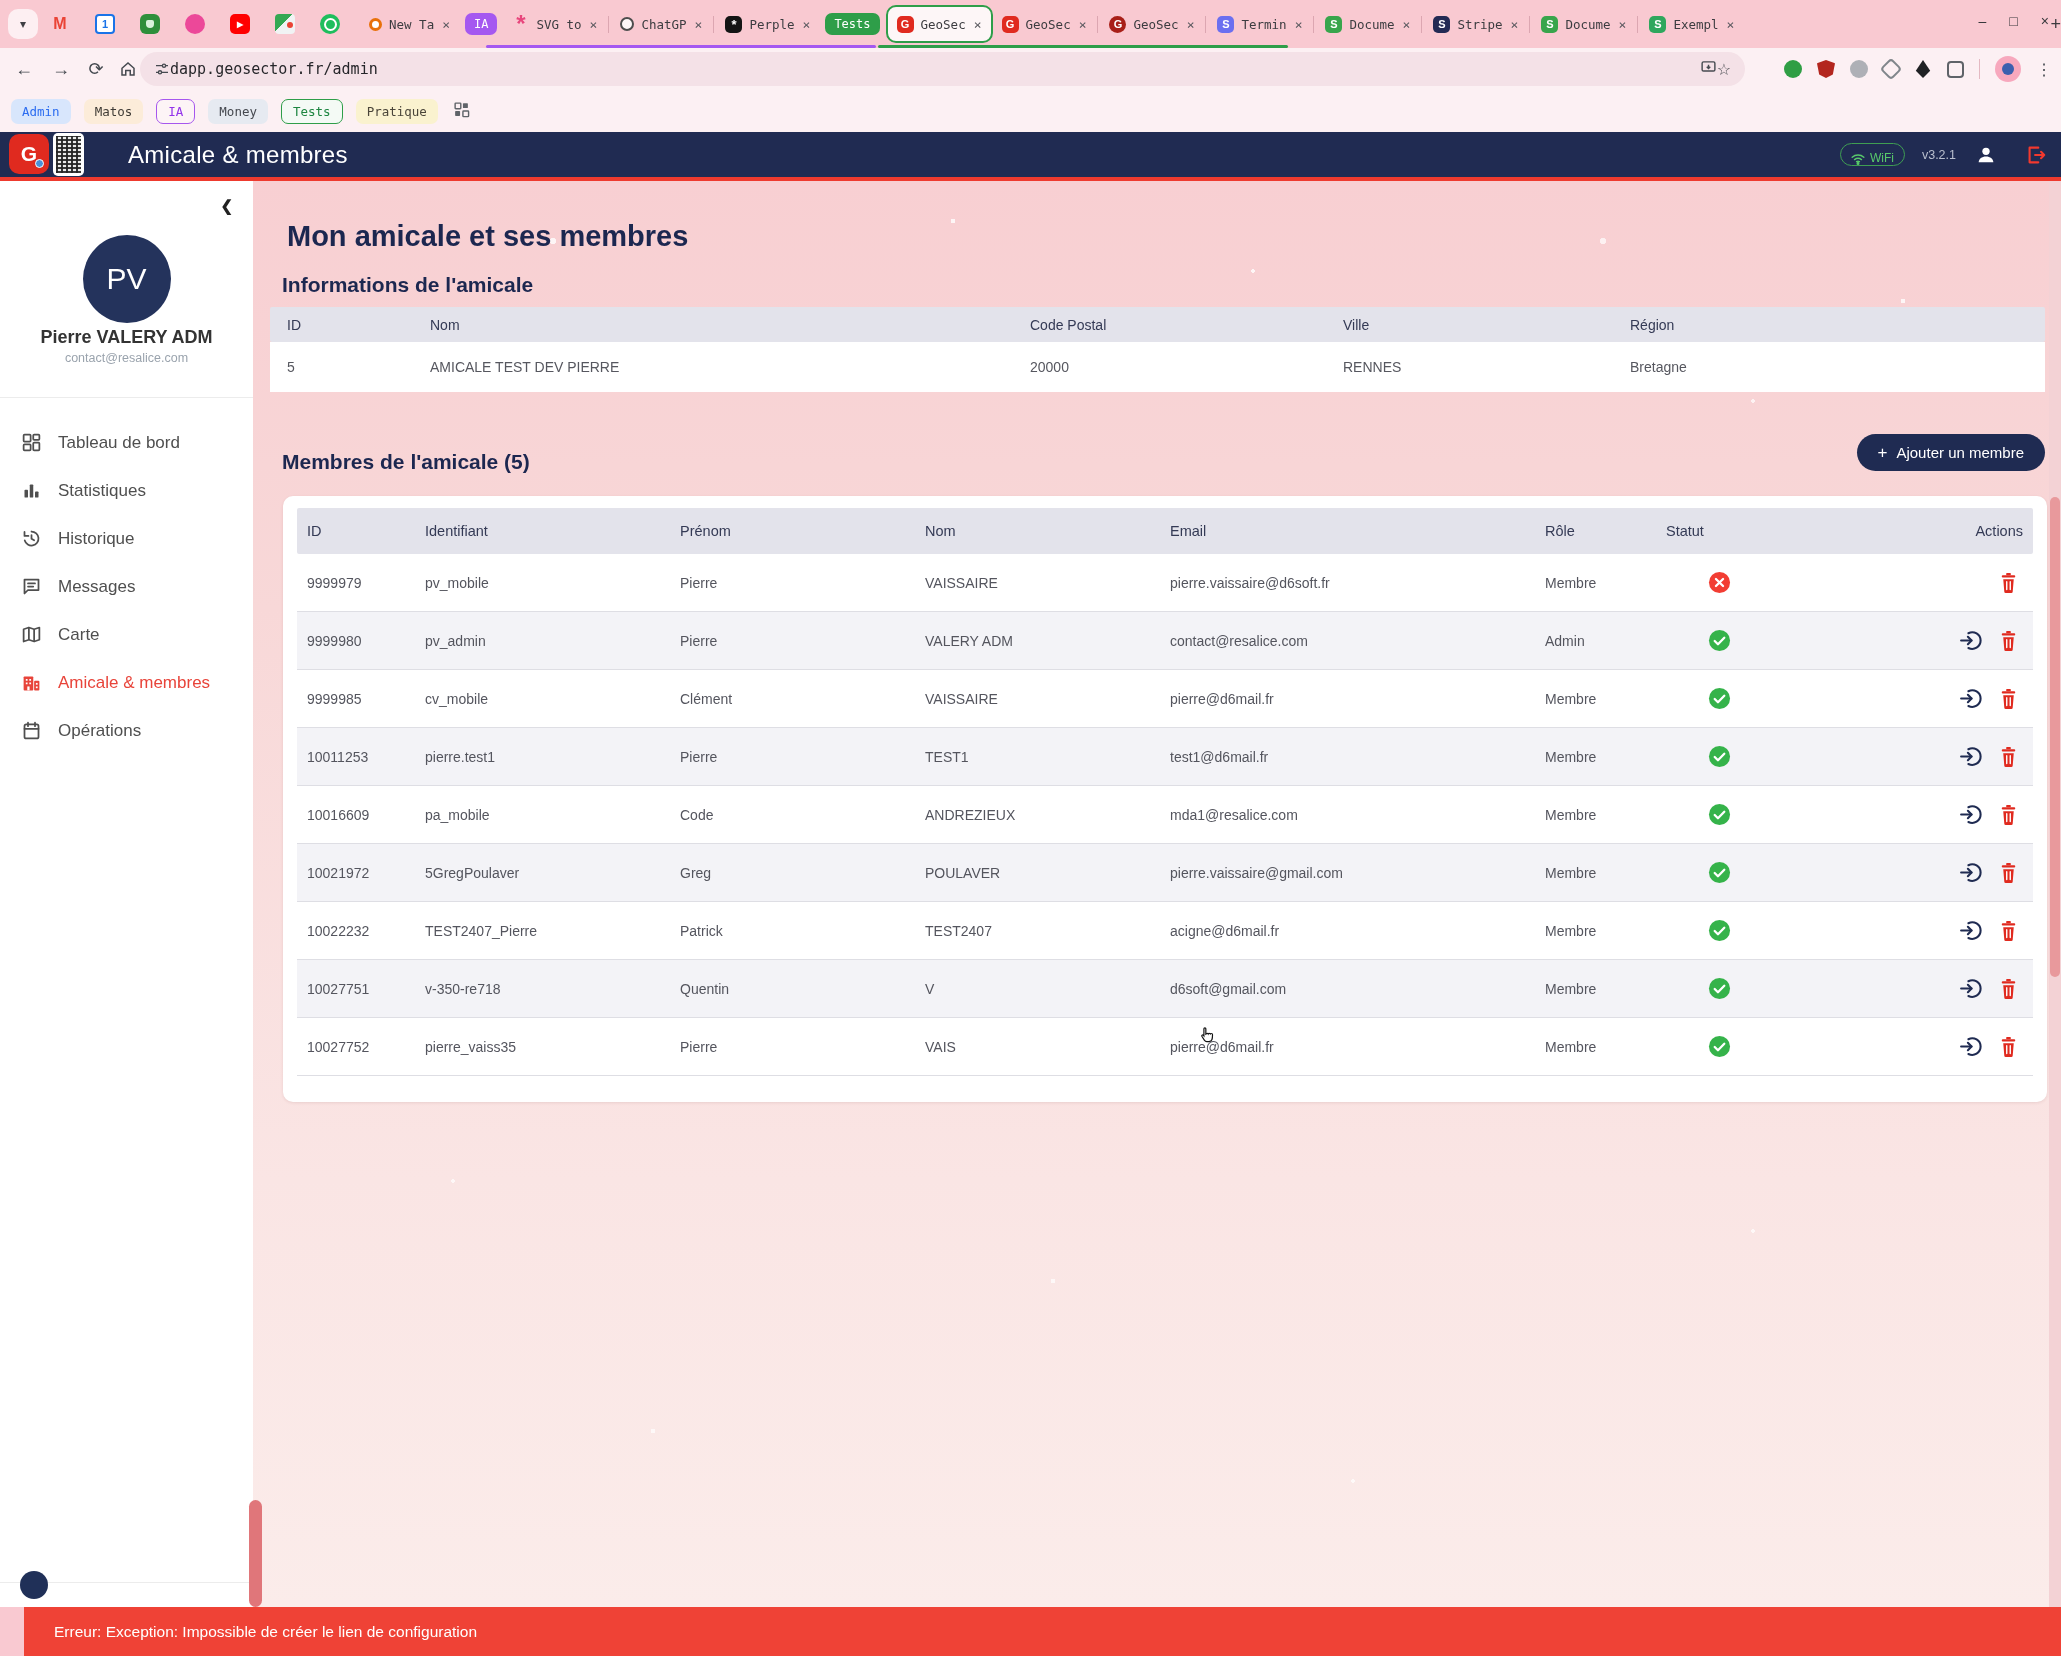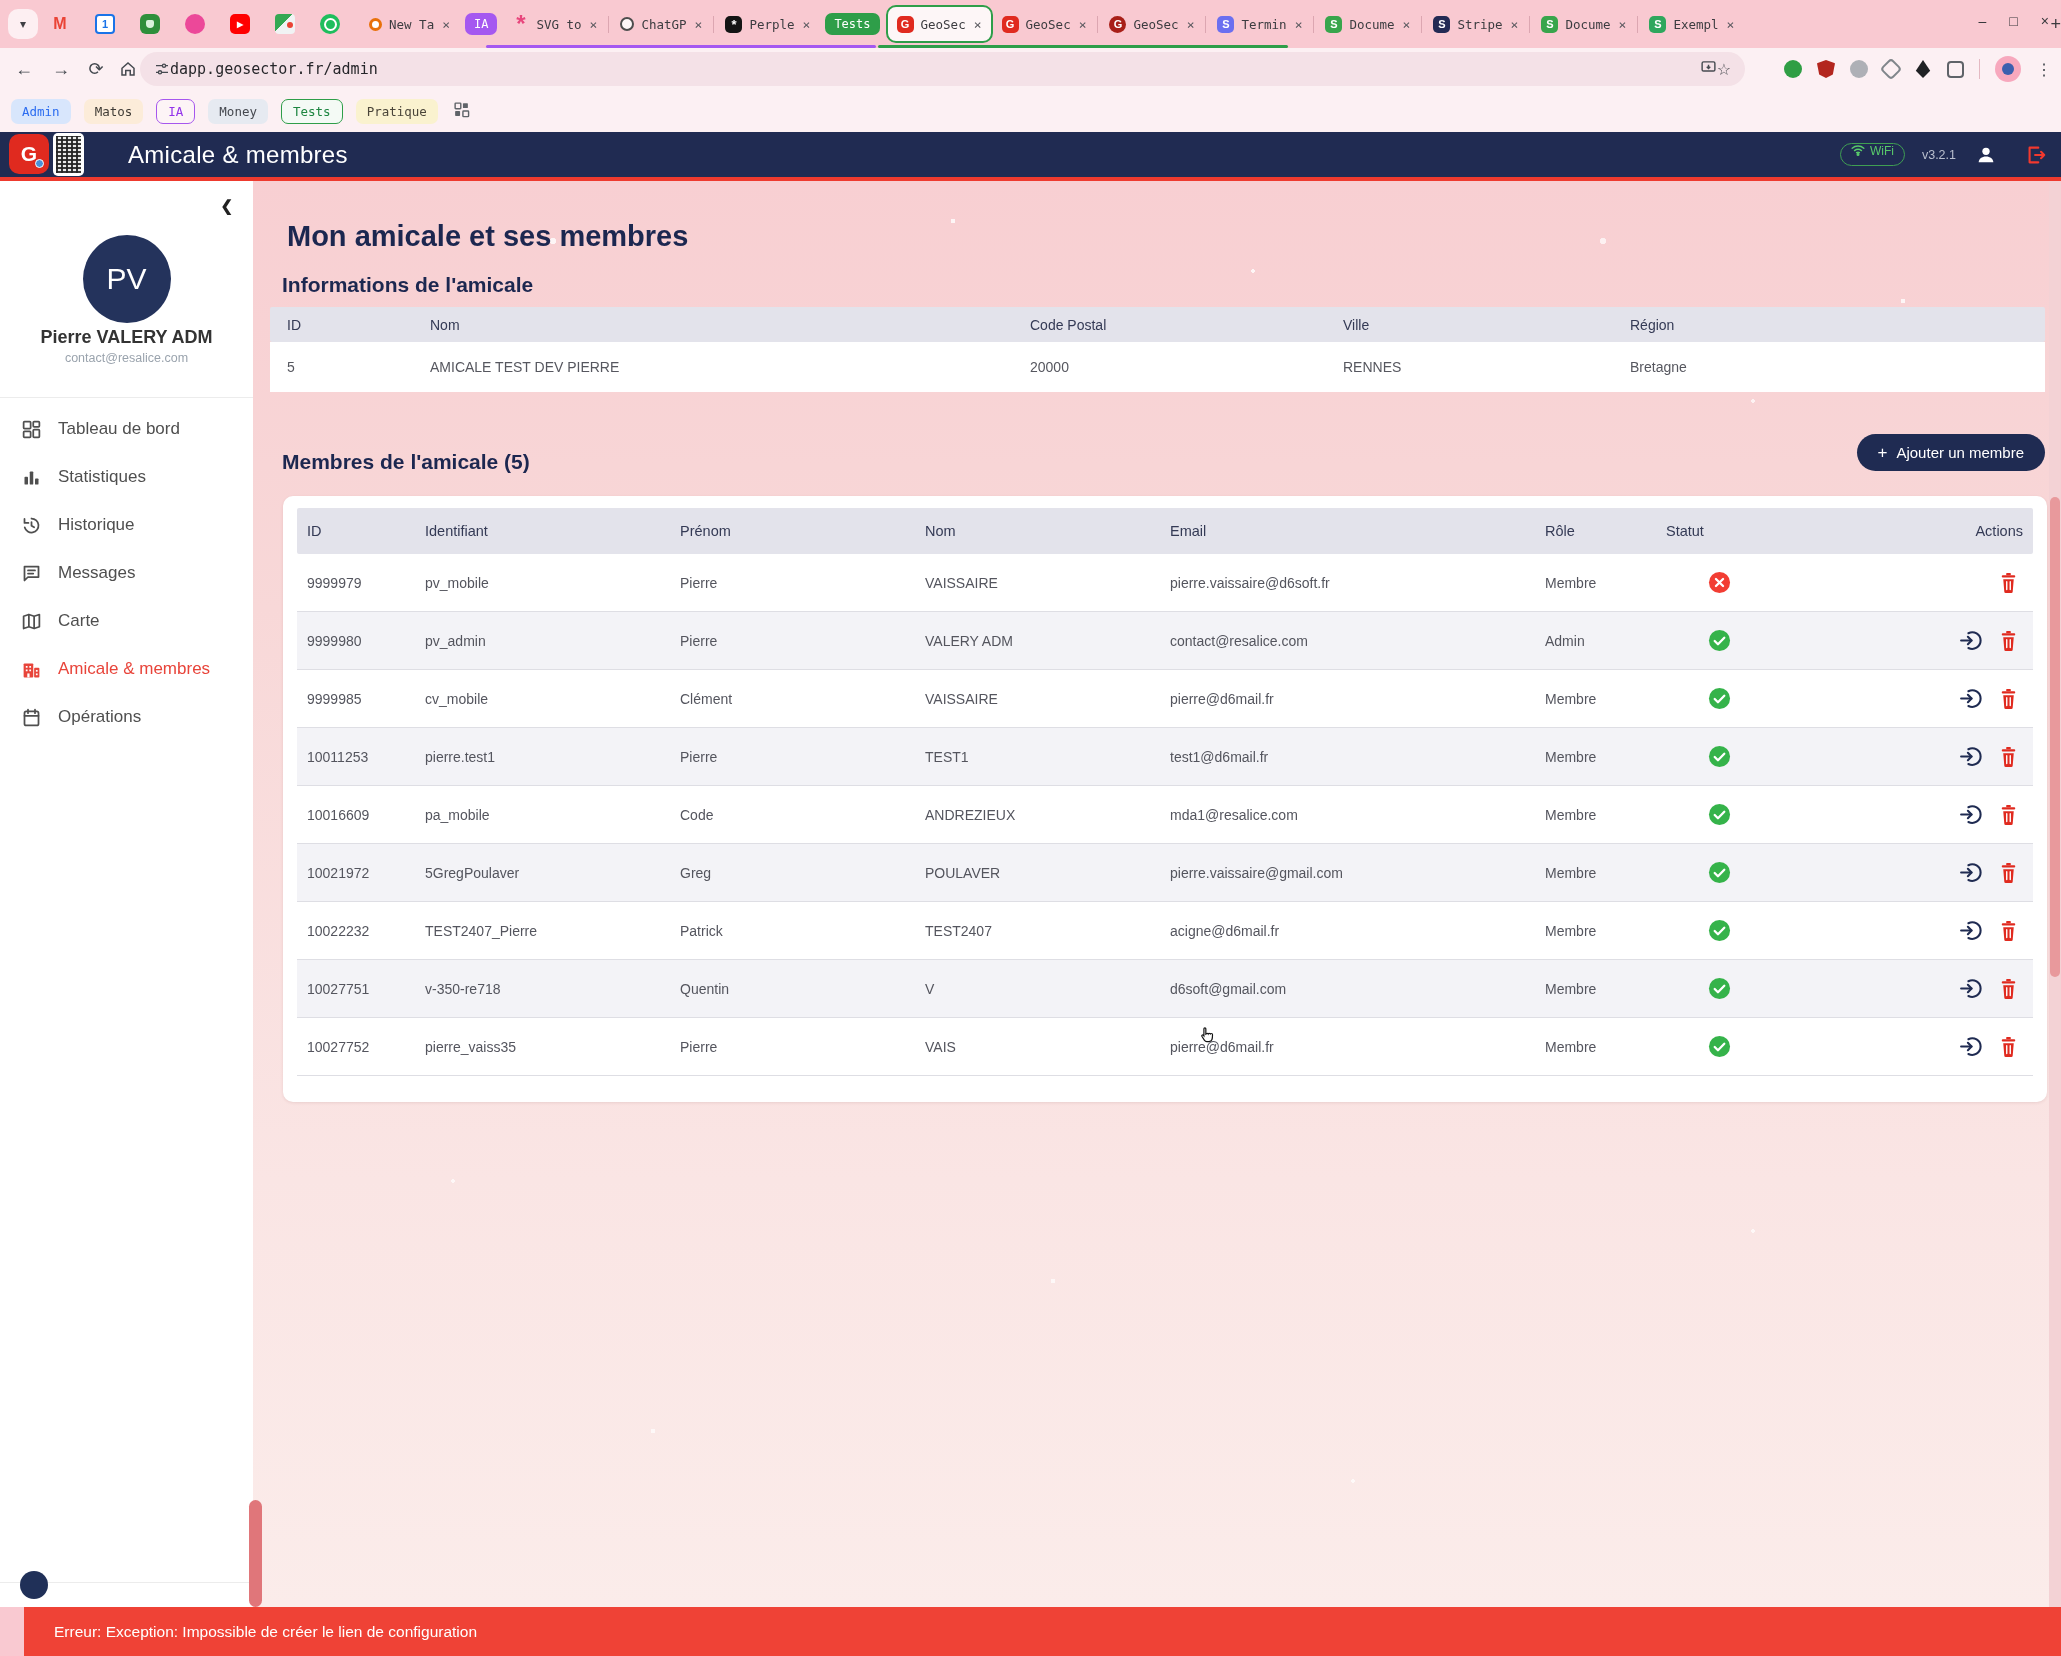--- a/index.html
+++ b/index.html
@@ -74,35 +74,35 @@
   .bm-grid{margin-left:2px;}
 
   
   .appbar{position:absolute;top:132px;left:0;right:0;height:45px;background:#202b52;border-bottom:4px solid #ee3a2e;}
   .logo{position:absolute;left:9px;top:2px;width:40px;height:40px;border-radius:10px;background:#e02a1f;color:#fff;display:flex;align-items:center;justify-content:center;font-weight:bold;font-size:21px;}
   .logo i{position:absolute;right:5px;bottom:6px;width:7px;height:7px;border-radius:50%;background:#4a90d9;border:1px solid #fff;}
   .qr{position:absolute;left:53px;top:1px;width:31px;height:43px;background:#fff;border-radius:5px;padding:3px;box-sizing:border-box;}
   .qr i{display:block;width:100%;height:100%;background:repeating-linear-gradient(90deg,rgba(35,35,35,.9) 0 2px,transparent 2px 5px),repeating-linear-gradient(0deg,#3a3a3a 0 2px,#ececec 2px 4px);}
   .app-title{position:absolute;left:128px;top:9px;color:#fff;font-size:24px;letter-spacing:.3px;}
   .hdr-right{position:absolute;right:14px;top:0;height:45px;display:flex;align-items:center;}
-  .wifi-pill{height:23px;display:flex;align-items:flex-start;gap:5px;padding:0 10px;border:1.5px solid #3f9e52;border-radius:12px;color:#58c96b;font-size:12px;box-sizing:border-box;}
+  .wifi-pill{height:23px;display:flex;align-items:flex-end;gap:5px;padding:0 10px;border:1.5px solid #3f9e52;border-radius:12px;color:#58c96b;font-size:12px;box-sizing:border-box;}
   .version{margin-left:17px;color:#b9bfce;font-size:12.5px;}
   .person{margin-left:19px;display:flex;}
   .logout{margin-left:28px;display:flex;}
 
   
   .sidebar{position:absolute;left:0;top:181px;width:253px;bottom:49px;background:#fff;}
   .collapse{position:absolute;top:16px;right:20px;font-size:15px;font-weight:bold;color:#222;}
   .side-avatar{position:absolute;left:50%;transform:translateX(-50%);top:54px;width:88px;height:88px;border-radius:50%;background:#24335c;color:#fff;display:flex;align-items:center;justify-content:center;font-size:30px;}
   .side-name{position:absolute;top:145px;left:0;right:0;text-align:center;font-size:18px;font-weight:600;color:#333;margin-top:0;}
   .side-name{top:146px;}
   .side-email{position:absolute;top:170px;left:0;right:0;text-align:center;font-size:12.5px;color:#9aa3ad;}
   .side-divider{position:absolute;top:216px;left:0;right:0;border-top:1px solid #ececec;}
   .nav{position:absolute;top:224px;left:0;right:0;}
-  .nav-item{display:flex;align-items:center;gap:16px;height:48px;padding-left:21px;color:#4f4f4f;font-size:17px;}
+  .nav-item{display:flex;align-items:flex-end;gap:16px;height:48px;padding-left:21px;color:#4f4f4f;font-size:17px;}
   .nav-item.active{color:#e8443a;}
   .nav-item svg{width:21px;height:21px;flex:0 0 auto;}
   .side-bottom-line{position:absolute;bottom:24px;left:0;right:0;border-top:1px solid #ececec;}
   .side-fab{position:absolute;left:20px;bottom:-16px;width:28px;height:28px;border-radius:50%;background:#203058;}
 
   
   .main{position:absolute;left:253px;top:181px;right:0;bottom:49px;overflow:hidden;
     background-image:
       radial-gradient(circle 3px at 300px 60px, rgba(255,255,255,.8) 97%, transparent),
       radial-gradient(circle 2px at 520px 130px, rgba(255,255,255,.7) 97%, transparent),

